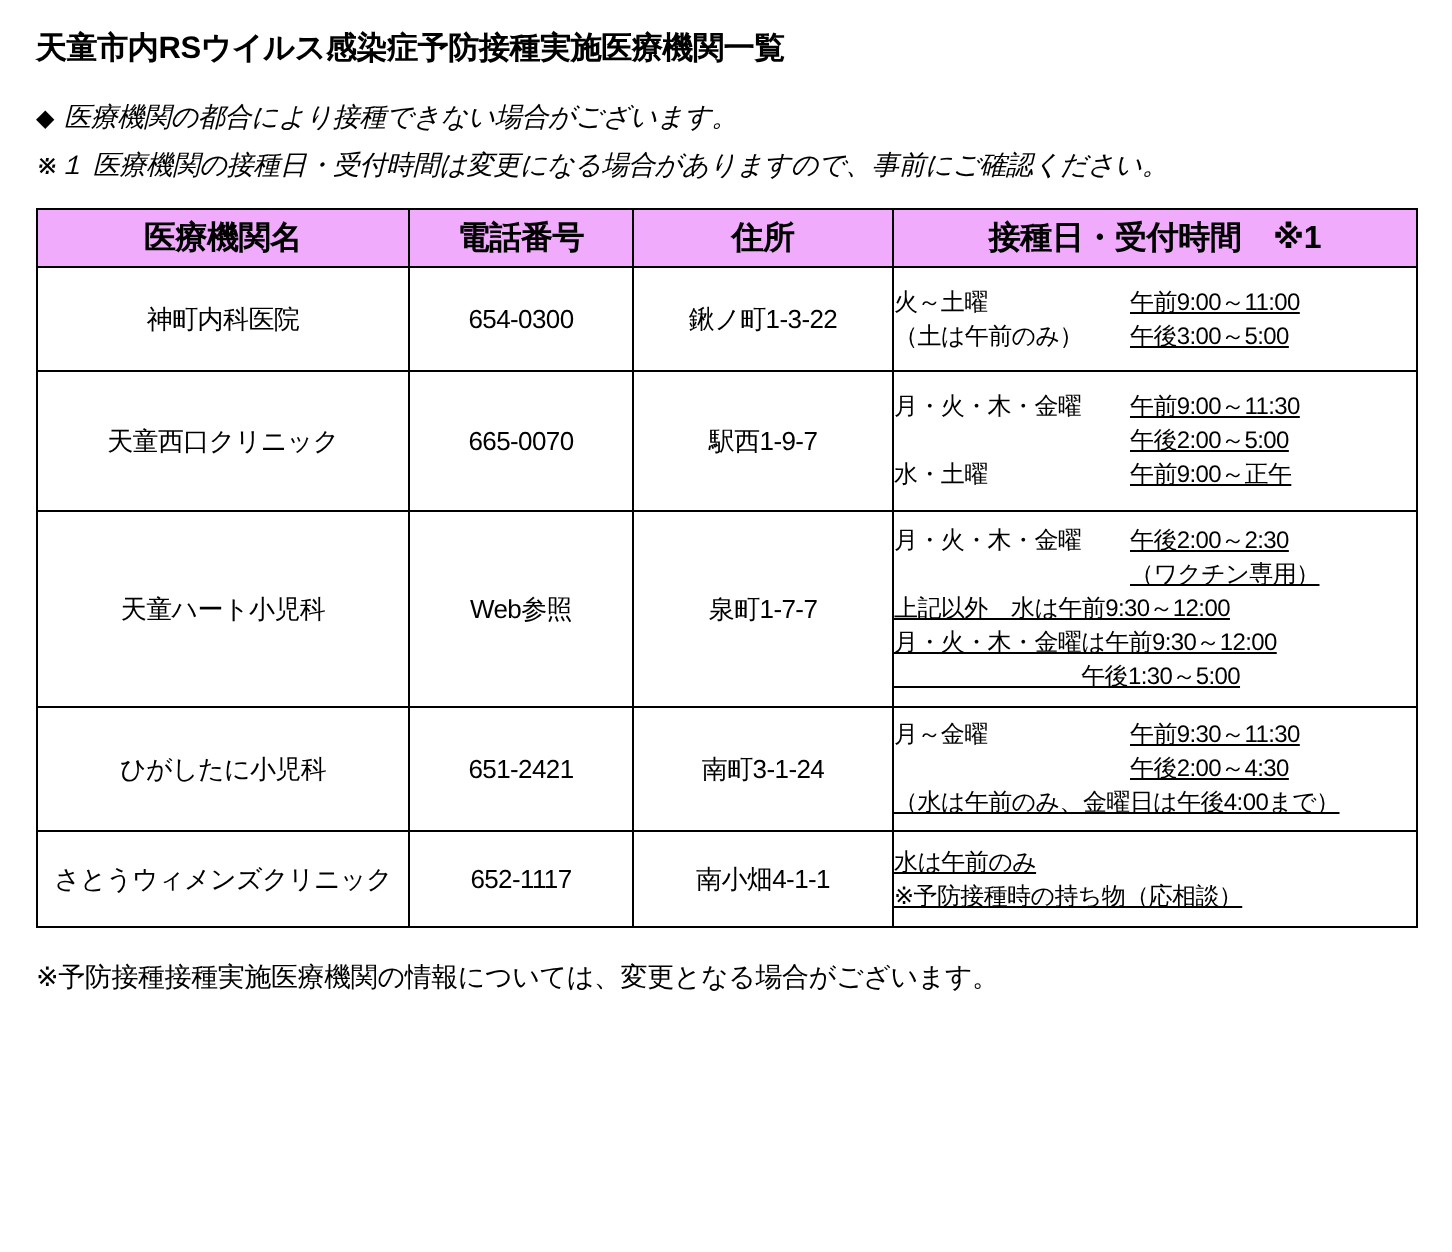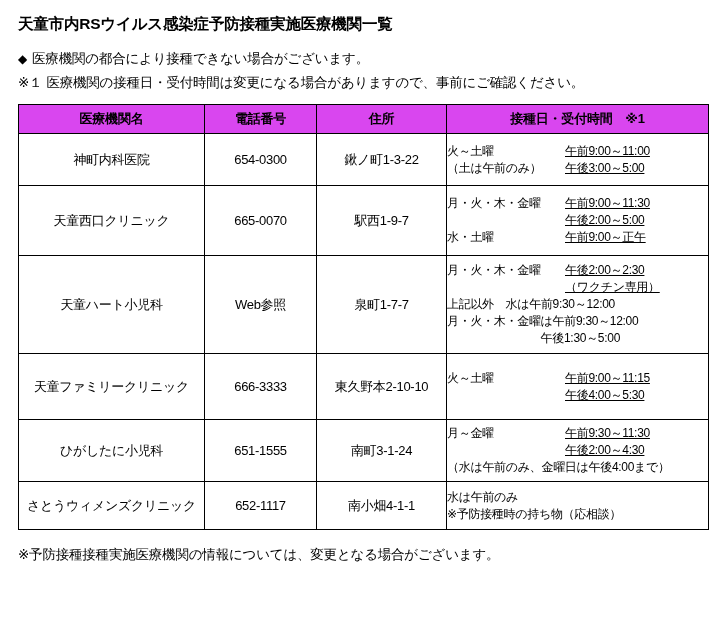--- a/index.html
+++ b/index.html
@@ -30,20 +30,21 @@
   }
   .notes {
     margin-bottom: 12px;
   }
   .note-line {
     font-size: 13.5px;
     line-height: 19px;
     margin-bottom: 4px;
     white-space: nowrap;
     letter-spacing: -0.2px;
+    font-style: italic;
   }
   .note-line .mark {
     font-size: 12px;
     margin-right: 5px;
   }
   .note-line .mark-num {
     margin-right: 4px;
   }
   table.clinics {
     border-collapse: collapse;
@@ -51,22 +52,22 @@
     table-layout: fixed;
     margin: 0;
   }
   table.clinics th,
   table.clinics td {
     border: 1px solid #000000;
     padding: 0;
     vertical-align: middle;
   }
   table.clinics thead th {
-    background: #d946ef;
-    font-size: 13px;
+    background: #f0abfc;
+    font-size: 16px;
     font-weight: bold;
     text-align: center;
     height: 28px;
     letter-spacing: -0.2px;
   }
   .col-name  { width: 186px; }
   .col-tel   { width: 112px; }
   .col-addr  { width: 130px; }
   .col-hours { width: 262px; }
 
@@ -97,20 +98,21 @@
   .hours-times .t {
     display: block;
     line-height: 17px;
     letter-spacing: -0.3px;
     text-decoration: underline;
   }
   .hours-full {
     line-height: 17px;
     white-space: nowrap;
     letter-spacing: -0.3px;
+    text-decoration: underline;
   }
   .footer {
     margin-top: 14px;
   }
   .footer-line {
     font-size: 13.5px;
     line-height: 21px;
     white-space: nowrap;
     letter-spacing: -0.2px;
   }
@@ -211,43 +213,24 @@
             <span class="hours-times">
                 <span class="t">（ワクチン専用）</span>
               </span>
           </div>
           <div class="hours-full">上記以外　水は午前9:30～12:00</div>
           <div class="hours-full">月・火・木・金曜は午前9:30～12:00</div>
           <div class="hours-full">　　　　　　　　午後1:30～5:00</div>
         </td>
       </tr>
 
-      <tr style="height:66px;">
-        <td class="c-name">天童ファミリークリニック</td>
-        <td class="c-tel">666-3333</td>
-        <td class="c-addr">東久野本2-10-10</td>
-        <td class="c-hours">
-          <div class="hours-row">
-            <span class="hours-days">火～土曜</span>
-            <span class="hours-times">
-                <span class="t">午前9:00～11:15</span>
-              </span>
-          </div>
-          <div class="hours-row">
-            <span class="hours-days"></span>
-            <span class="hours-times">
-                <span class="t">午後4:00～5:30</span>
-              </span>
-          </div>
-        </td>
-      </tr>
 
       <tr style="height:62px;">
         <td class="c-name">ひがしたに小児科</td>
-        <td class="c-tel">651-1555</td>
+        <td class="c-tel">651-2421</td>
         <td class="c-addr">南町3-1-24</td>
         <td class="c-hours">
           <div class="hours-row">
             <span class="hours-days">月～金曜</span>
             <span class="hours-times">
                 <span class="t">午前9:30～11:30</span>
               </span>
           </div>
           <div class="hours-row">
             <span class="hours-days"></span>

